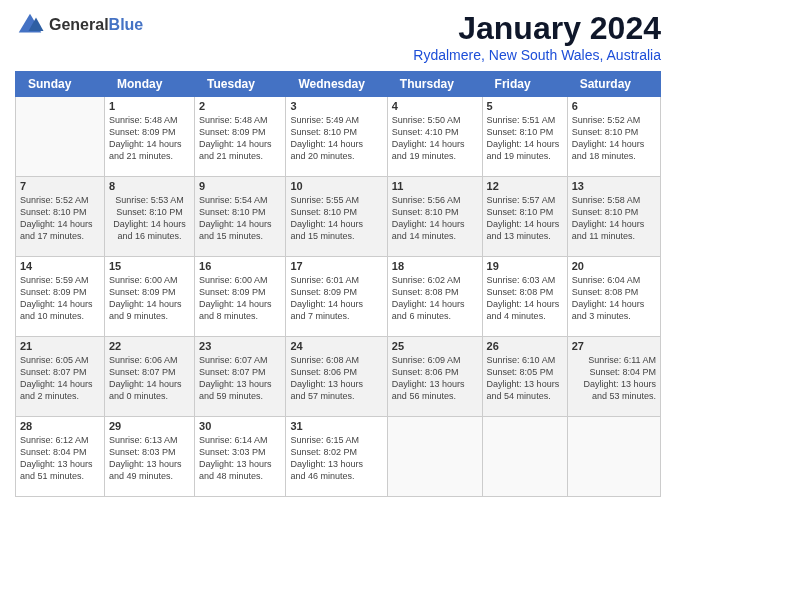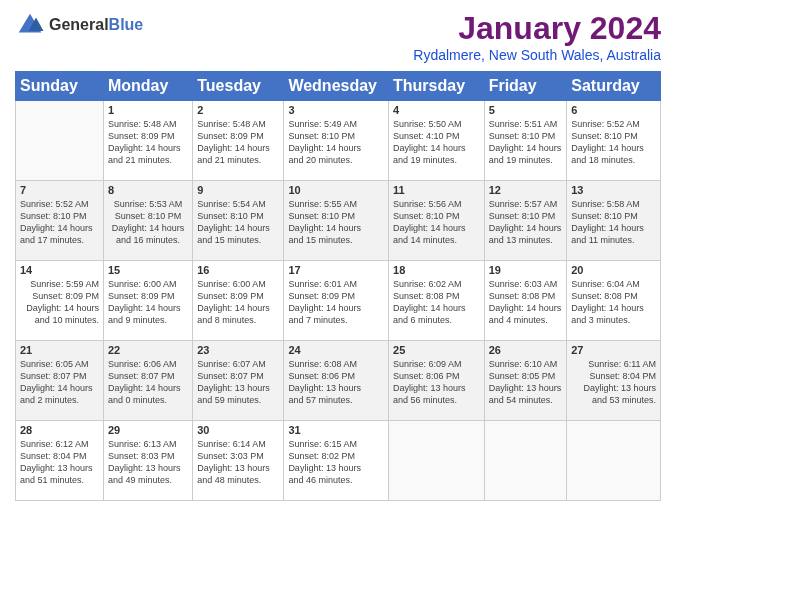--- a/index.html
+++ b/index.html
@@ -28,39 +28,39 @@
     .logo-icon {
       width: 30px;
       height: 30px;
     }
     .title-area {
       text-align: right;
     }
     .month-title {
       font-size: 32px;
       font-weight: bold;
-      color: #701a75;
+      color: #0f172a;
     }
     .location-title {
       font-size: 14px;
       color: #1d4ed8;
     }
     table {
       width: 100%;
       border-collapse: collapse;
       font-size: 10px;
     }
     thead tr {
       background-color: #4472c4;
       color: white;
     }
     thead th {
-      padding: 5px 4px;
+      padding: 5px 12px;
       text-align: left;
-      font-size: 16px;
+      font-size: 12px;
       font-weight: bold;
       border: 1px solid #4472c4;
     }
     tbody td {
       border: 1px solid #ccc;
       vertical-align: top;
       padding: 3px 4px;
       width: 113px;
       height: 80px;
     }
@@ -214,21 +214,21 @@
             <span class="day-num">13</span>
             <div class="day-info" style="white-space: pre-line;">Sunrise: 5:58 AM
 Sunset: 8:10 PM
 Daylight: 14 hours
 and 11 minutes.</div>
           </td>
         </tr>
         <tr>
           <td>
             <span class="day-num">14</span>
-            <div class="day-info" style="white-space: pre-line; text-align: right;">Sunrise: 5:59 AM
+            <div class="day-info" style="white-space: pre-line;">Sunrise: 5:59 AM
 Sunset: 8:09 PM
 Daylight: 14 hours
 and 10 minutes.</div>
           </td>
           <td>
             <span class="day-num">15</span>
             <div class="day-info" style="white-space: pre-line;">Sunrise: 6:00 AM
 Sunset: 8:09 PM
 Daylight: 14 hours
 and 9 minutes.</div>

